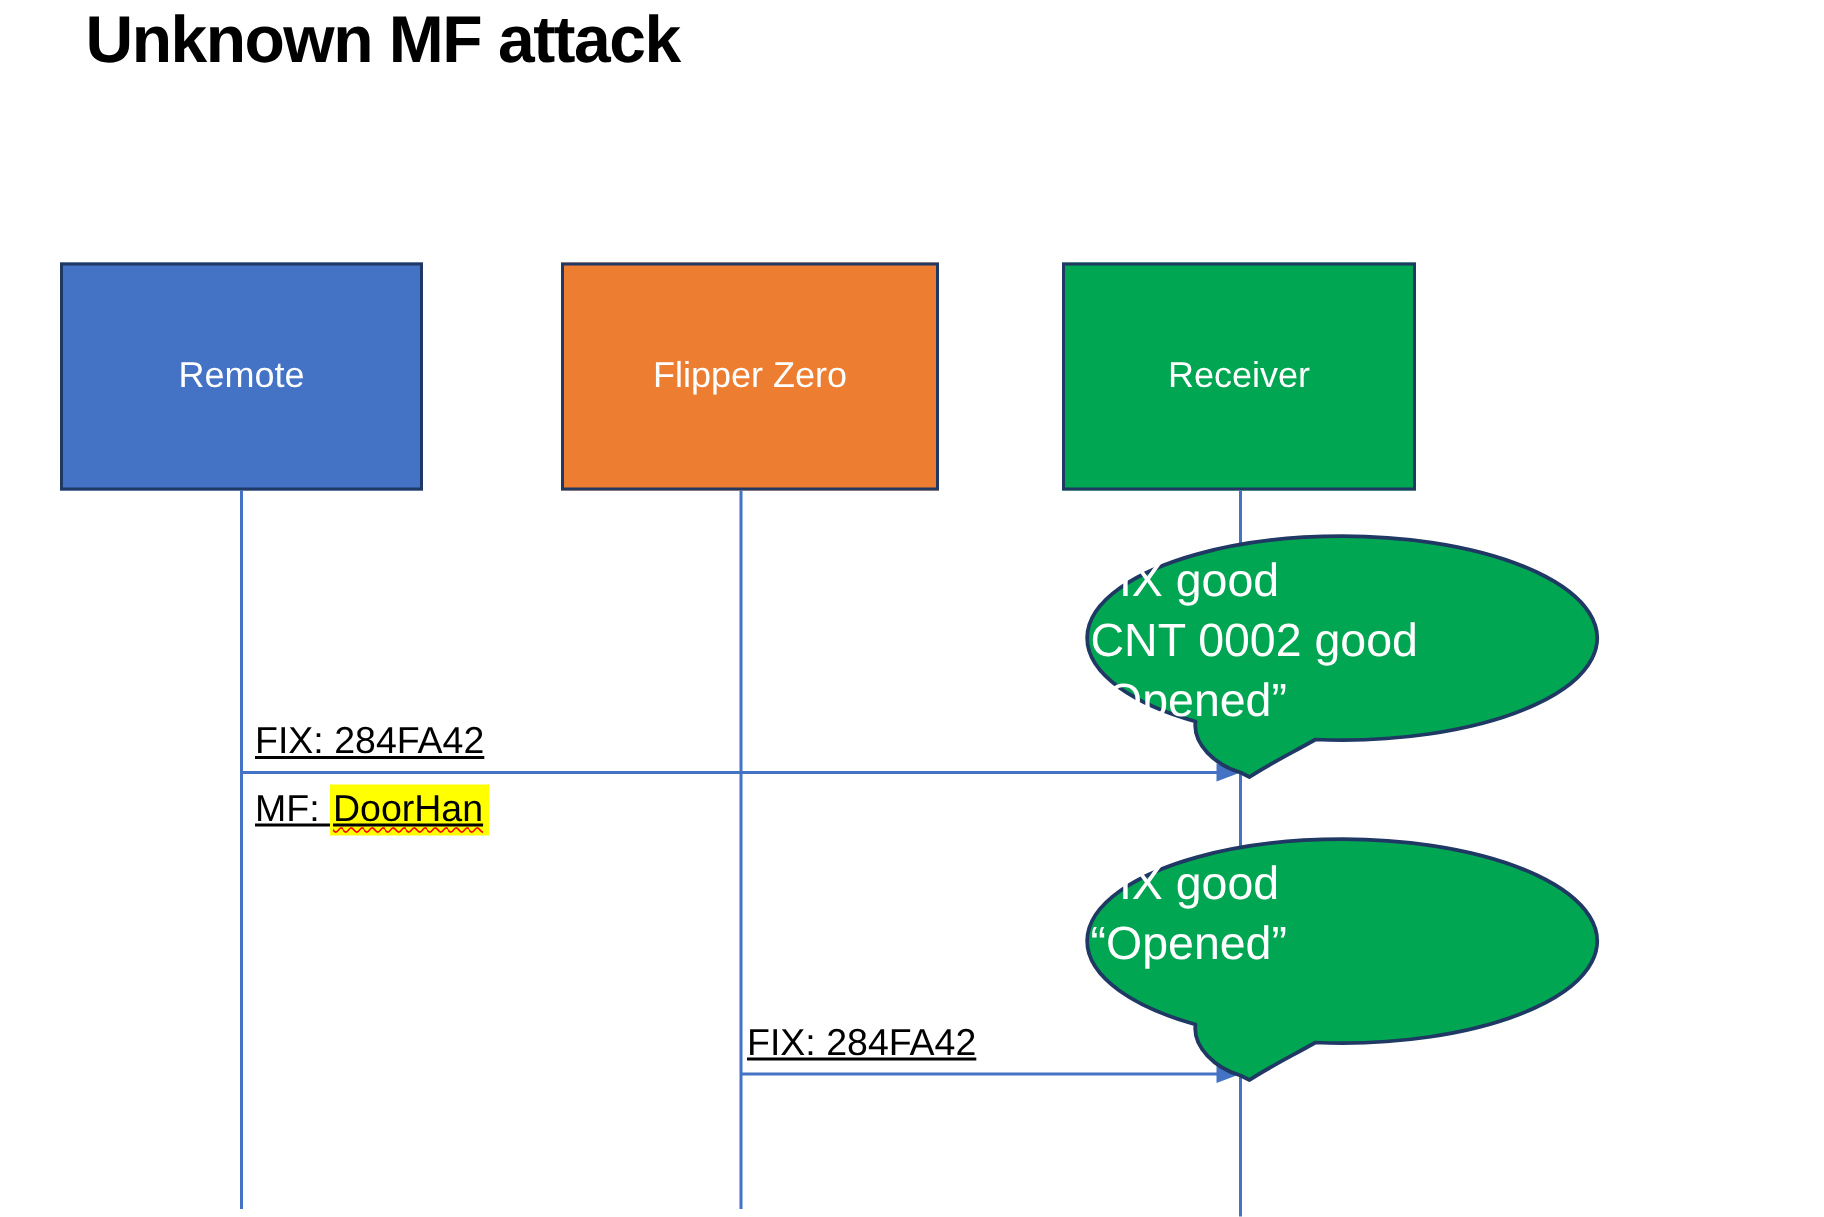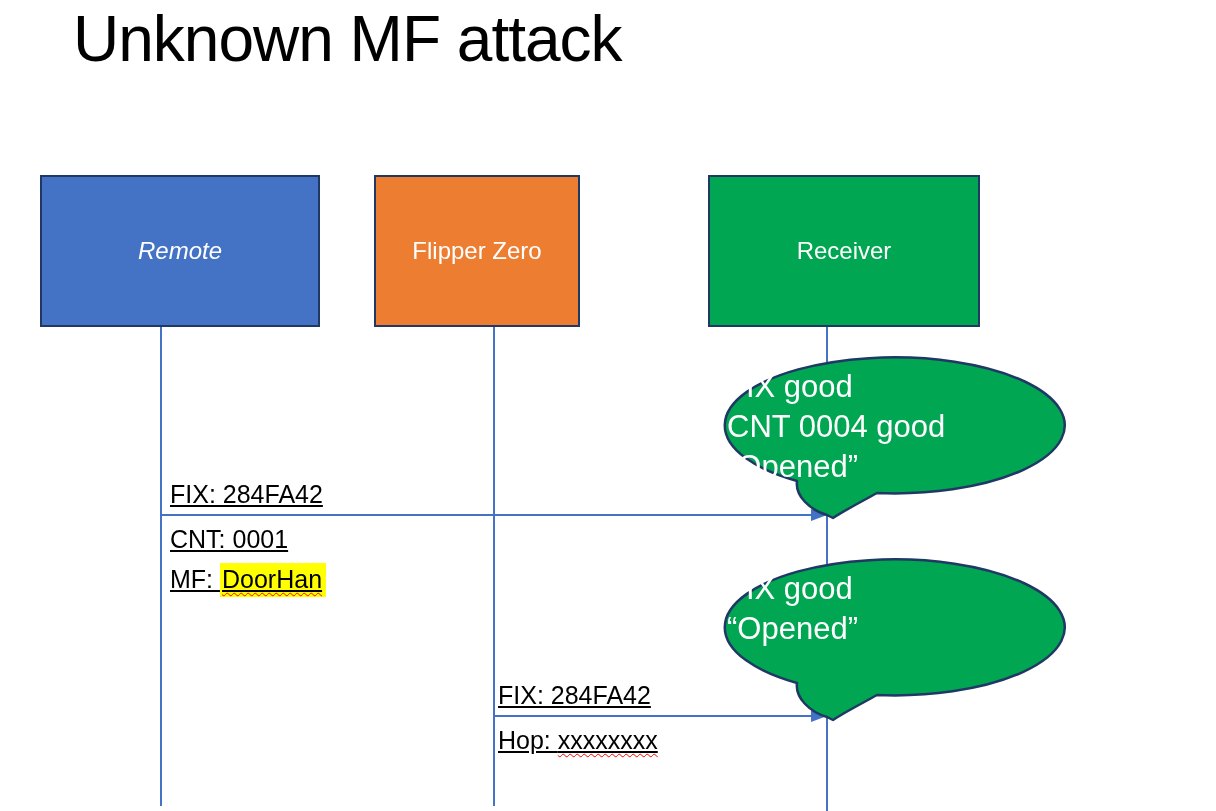--- a/index.html
+++ b/index.html
@@ -13,33 +13,32 @@
     --boxtext:#FFFFFF;
     --text:#000000;
   }
   html,body{margin:0;padding:0;}
   body{
     width:1216px;height:811px;position:relative;overflow:hidden;
     background:#ffffff;font-family:"Liberation Sans",sans-serif;
   }
   .title{
     position:absolute;left:57px;top:2px;
-    font-size:64px;font-weight:400;letter-spacing:-1px;color:var(--text);
+    font-size:44px;font-weight:700;letter-spacing:-1px;color:var(--text);
     white-space:nowrap;
-    margin-left:16px;
   }
   .actor{
     position:absolute;top:175px;height:152px;box-sizing:border-box;
     border:2.5px solid var(--navy);
     display:flex;align-items:center;justify-content:center;
     color:var(--boxtext);font-size:24px;
   }
-  .actor-remote{left:40px;width:280px;background:var(--blue);font-style:italic;}
-  .actor-flipper{left:374px;width:206px;background:var(--orange);text-align:right;}
-  .actor-receiver{left:708px;width:272px;background:var(--green);}
+  .actor-remote{left:40px;width:242px;background:var(--blue);}
+  .actor-flipper{left:374px;width:252px;background:var(--orange);text-align:right;}
+  .actor-receiver{left:708px;width:236px;background:var(--green);}
   .lifeline{
     position:absolute;width:1.5px;background:var(--line);top:327px;
   }
   .lifeline-remote{left:160px;height:479px;}
   .lifeline-flipper{left:493px;height:479px;}
   .lifeline-receiver{left:826px;height:484px;}
   .msg-line{position:absolute;height:1.5px;background:var(--line);}
   .msg-line-1{left:161px;top:514px;width:651px;}
   .msg-line-2{left:494px;top:715px;width:318px;}
   .arrow-head{
@@ -94,35 +93,33 @@
 <div class="lifeline lifeline-flipper"></div>
 <div class="lifeline lifeline-receiver"></div>
 
 <div class="msg-line msg-line-1"></div>
 <div class="arrow-head arrow-head-1"></div>
 <div class="msg-line msg-line-2"></div>
 <div class="arrow-head arrow-head-2"></div>
 
 <div class="msg-label msg-label-1-above">FIX: 284FA42</div>
 <div class="msg-label msg-below msg-label-1-below">
-  <div>CNT: 0001</div>
   <div><span>MF: </span><span class="hl wavy">DoorHan</span></div>
 </div>
 
 <div class="msg-label msg-label-2-above">FIX: 284FA42</div>
 <div class="msg-label msg-below msg-label-2-below">
-  <div><span>Hop: </span><span class="wavy">xxxxxxxx</span></div>
 </div>
 
 <svg class="callout-svg callout-svg-1" viewBox="0 0 372 180">
   <path d="M 162 147 A 170 68 0 1 0 82 135 C 80 150 95 164 112 169 L 118 172 C 130 164 146 156 162 147 Z" style="fill:var(--green);stroke:var(--navy);stroke-width:2.5;stroke-linejoin:round;"></path>
 </svg>
 <div class="callout-text callout-text-1">
   <div>FIX good</div>
-  <div>CNT 0004 good</div>
+  <div>CNT 0002 good</div>
   <div>“Opened”</div>
 </div>
 
 <svg class="callout-svg callout-svg-2" viewBox="0 0 372 180">
   <path d="M 162 147 A 170 68 0 1 0 82 135 C 80 150 95 164 112 169 L 118 172 C 130 164 146 156 162 147 Z" style="fill:var(--green);stroke:var(--navy);stroke-width:2.5;stroke-linejoin:round;"></path>
 </svg>
 <div class="callout-text callout-text-2">
   <div>FIX good</div>
   <div>“Opened”</div>
 </div>

